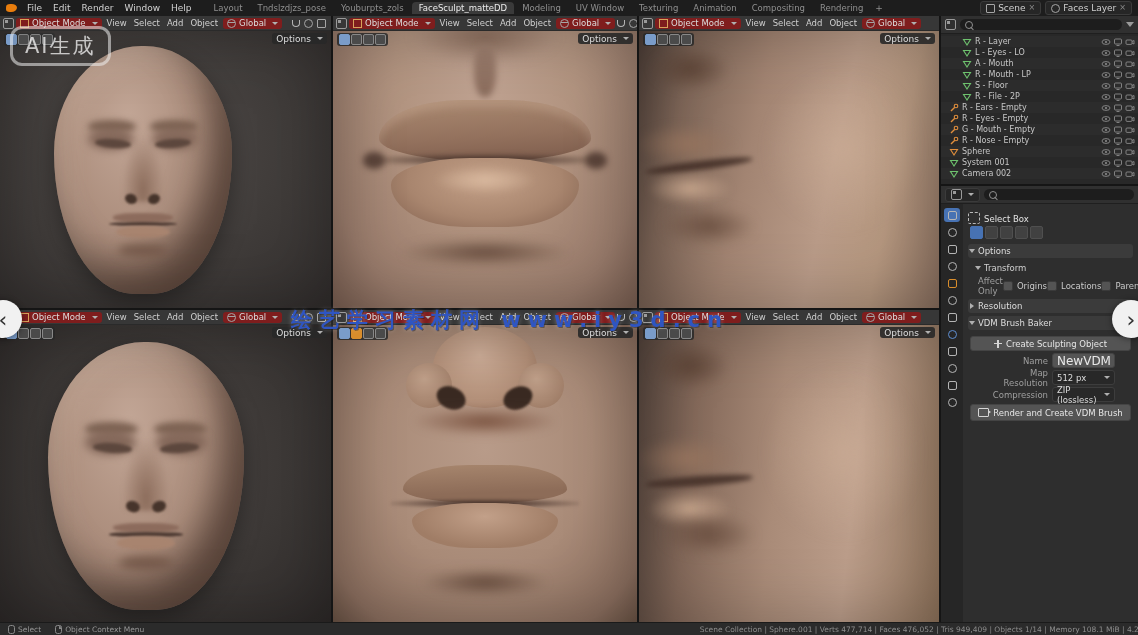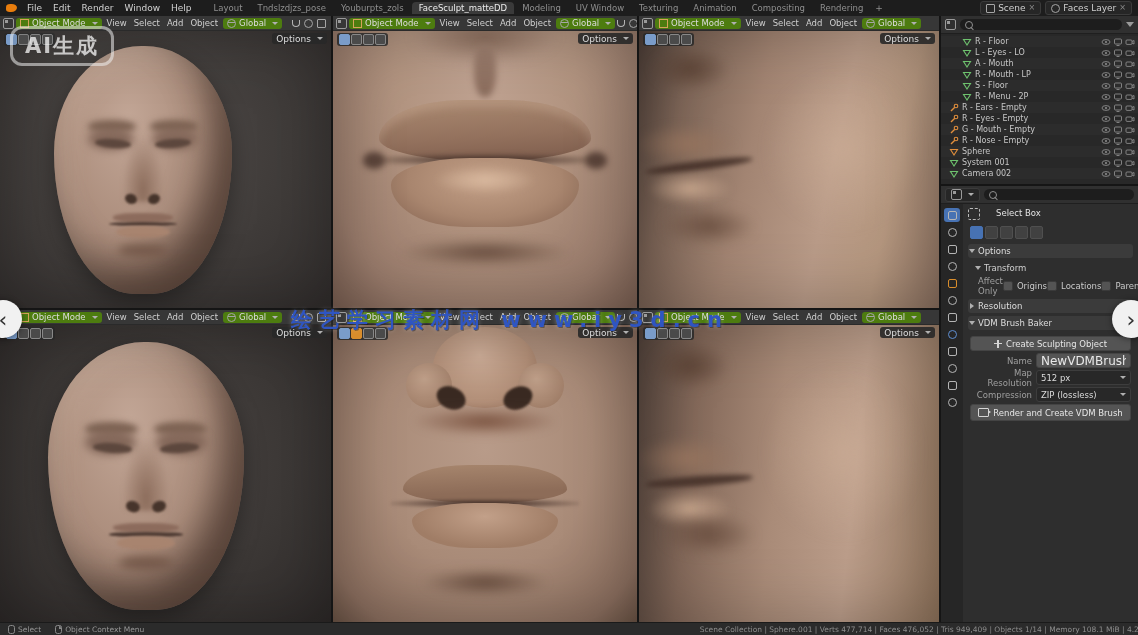--- a/index.html
+++ b/index.html
@@ -38,21 +38,21 @@
 
   
   .main{position:absolute;top:16px;left:0;width:1138px;height:607px;display:flex;gap:2px}
   .vp-area{width:939px;display:flex;flex-direction:column;gap:2px}
   .vp-row-top{height:292px;display:flex;gap:2px}
   .vp-row-bot{height:313px;display:flex;gap:2px}
   .viewport{position:relative;background:#3a3a3a;overflow:hidden}
   .vp1,.vp4{width:331px}.vp2,.vp5{width:304px}.vp3,.vp6{width:300px}
 
   .vp-header{position:relative;z-index:4;height:14px;background:#373737;display:flex;align-items:center;gap:2px;padding:0 3px;font-size:8.5px;white-space:nowrap;overflow:hidden;border-bottom:1px solid #2a2a2a}
-  .pill{display:inline-flex;align-items:center;gap:3px;background:#4d7c0f;border-radius:3px;padding:0 4px;height:11px;color:#dcdcdc;flex:none}
+  .pill{display:inline-flex;align-items:center;gap:3px;background:#7f1d1d;border-radius:3px;padding:0 4px;height:11px;color:#dcdcdc;flex:none}
   .vp-menus{display:inline-flex;gap:1px}
   .vp-menu{padding:0 3px;color:#cfcfcf}
   .hicons{margin-left:auto;display:inline-flex;gap:4px;align-items:center;padding-right:2px}
   .vp-row2{position:absolute;z-index:4;top:17px;left:4px;right:4px;display:flex;justify-content:space-between;align-items:flex-start;pointer-events:none}
   .vp-row2 .pill,.vp-row2 .strip{pointer-events:auto}
   .strip{display:inline-flex;gap:1px;background:rgba(40,40,40,.85);border-radius:3px;padding:1px 2px}
   .si{width:9px;height:9px;border:1px solid #888;border-radius:2px;display:inline-block;background:#4a4a4a}
   .si.s1{background:#7a9cc9;border-color:#7a9cc9}
   .vp5 .si:nth-child(2){background:#d98d2b;border-color:#d98d2b}
   .options-dd{background:rgba(40,40,40,.9)}
@@ -145,53 +145,53 @@
   .pr-search{flex:1;display:flex;align-items:center;gap:3px;background:#1d1d1d;border-radius:8px;height:11px;padding:0 5px}
   .pr-body{flex:1;display:flex;min-height:0}
   .pr-tabs{width:22px;background:#262626;display:flex;flex-direction:column;align-items:center;gap:3px;padding-top:4px}
   .ptab{width:16px;height:14px;border-radius:3px;display:flex;align-items:center;justify-content:center}
   .ptab.active{background:#4772b3}
   .pt-glyph{width:7px;height:7px;border:1px solid #b5b5b5;border-radius:2px}
   .ptab:nth-child(even) .pt-glyph{border-radius:50%}
   .ptab:nth-child(8) .pt-glyph{border-color:#5f8fd2}
   .ptab:nth-child(5) .pt-glyph{border-color:#d98d2b}
   .pr-content{flex:1;padding:4px 5px;font-size:8.5px;overflow:hidden}
-  .tool-head{display:flex;align-items:flex-start;gap:16px;height:16px}
+  .tool-head{display:flex;align-items:flex-end;gap:4px;height:16px}
   .tool-ic{width:10px;height:10px;border:1px dashed #b9b9b9;border-radius:2px;flex:none}
   .tool-name{color:#e3e3e3}
   .tool-icons{display:flex;gap:2px;margin:2px 0 5px 2px}
   .ti{width:11px;height:11px;background:#414141;border:1px solid #4f4f4f;border-radius:2px}
   .ti:first-child{background:#4772b3;border-color:#4772b3}
   .sec{display:flex;align-items:center;height:14px;background:#3b3b3b;border-radius:3px;margin:3px 0;color:#dedede}
   .subsec{display:flex;align-items:center;height:13px;color:#cfcfcf;margin-left:6px}
   .affect-grid{display:flex;margin:1px 0 3px 10px}
   .affect-grid .lbl{width:62px;color:#9f9f9f;padding-top:1px}
   .cbcol{display:flex;flex-direction:row;gap:0}
   .cbrow{display:flex;align-items:center;gap:4px}
   .cb{width:8px;height:8px;background:#545454;border:1px solid #3a3a3a;border-radius:2px;flex:none}
   .cbl{color:#c9c9c9}
   .vdm-body{padding:1px 2px}
   .btn{display:flex;align-items:center;justify-content:center;gap:4px;width:100%;height:15px;background:#545454;border:1px solid #444;border-radius:3px;color:#e6e6e6;font-size:8.5px;font-family:"DejaVu Sans",sans-serif;margin:2px 0}
   .btn.render{height:17px}
   .cam-ic{width:9px;height:7px;border:1px solid #d5d5d5;border-radius:1px;position:relative;flex:none}
   .cam-ic::after{content:"";position:absolute;right:-3px;top:1px;width:0;height:0;border-top:2px solid transparent;border-bottom:2px solid transparent;border-left:3px solid #d5d5d5}
-  .fieldrow{display:flex;align-items:center;height:15px;gap:4px;margin:2px 0}
+  .fieldrow{display:flex;align-items:center;height:15px;gap:4px;margin:2px 16px}
   .flabel{width:62px;text-align:right;color:#9f9f9f;flex:none}
   .finput{flex:1;background:#545454;border:1px solid #444;border-radius:3px;height:13px;color:#e8e8e8;font-size:12px;padding:0 4px;font-family:"DejaVu Sans",sans-serif;min-width:0}
   .fselect{flex:1;display:flex;align-items:center;justify-content:space-between;background:#282828;border:1px solid #3d3d3d;border-radius:3px;height:13px;padding:0 4px;color:#dcdcdc}
 
   
   .statusbar{position:absolute;left:0;bottom:0;width:1138px;height:12px;background:#2b2b2b;border-top:1px solid #1a1a1a;display:flex;align-items:center;gap:14px;padding:0 8px;font-size:7.5px;color:#969696;white-space:nowrap}
   .sb-item{display:flex;align-items:center;gap:3px}
   .mouse-ic{width:5px;height:7px;border:1px solid #8a8a8a;border-radius:2.5px;display:inline-block;position:relative}
   .mouse-ic.r::after{content:"";position:absolute;right:0;top:0;width:2px;height:3px;background:#8a8a8a;border-radius:0 2px 0 0}
   .sb-right{margin-left:auto;color:#8d8d8d;overflow:hidden}
 
   
-  .ai-badge{position:absolute;left:10px;top:26px;z-index:20;border:3px solid rgba(255,255,255,.5);border-radius:12px;color:rgba(255,255,255,.72);font-size:21px;font-weight:bold;padding:3px 12px;background:rgba(80,80,80,.12);letter-spacing:2px}
+  .ai-badge{position:absolute;left:10px;top:26px;z-index:20;border:3px solid rgba(255,255,255,.5);border-radius:12px;color:rgba(255,255,255,.72);font-size:21px;font-weight:normal;padding:3px 12px;background:rgba(80,80,80,.12);letter-spacing:2px}
   .center-mark{position:absolute;left:120px;top:306px;width:780px;z-index:20;text-align:center;font-size:21px;font-weight:bold;color:#2f55c2;letter-spacing:7px;text-shadow:0 0 5px rgba(255,255,255,.35),1px 1px 0 rgba(0,0,0,.4);white-space:nowrap;pointer-events:none}
   .nav-arrow{position:absolute;z-index:22;width:38px;height:38px;border-radius:50%;background:#f1f1f1;color:#333;display:flex;align-items:center;justify-content:center;font-size:22px;top:300px;box-shadow:0 1px 6px rgba(0,0,0,.45)}
   .nav-arrow.left{left:-16px}
   .nav-arrow.right{right:-12px}
 </style>
 </head>
 <body>
 
 <div class="app">
 
@@ -547,21 +547,21 @@
           <span class="funnel"></span>
         </div>
         <div class="ol-list">
             <div class="ol-row t-mesh" style="--c: #6ec26e; --ind: 1;">
             <span class="olicon mesh-ic">
                 <svg viewBox="0 0 10 10">
                   <path d="M1.5 2.5 H8.5 L5 8 Z" fill="none" stroke="currentColor" stroke-width="1.1"></path>
                 </svg>
               </span>
 
-            <span class="ol-label">R - Floor</span>
+            <span class="ol-label">R - Layer</span>
             <span class="ol-icons">
               <span class="olr">
                   <svg viewBox="0 0 10 10">
                     <ellipse cx="5" cy="5" rx="4" ry="2.4" fill="none" stroke="currentColor" stroke-width="0.9"></ellipse>
                     <circle cx="5" cy="5" r="1.1" fill="currentColor"></circle>
                   </svg>
                 </span>
               <span class="olr">
                   <svg viewBox="0 0 10 10">
                     <rect x="1.5" y="2" width="7" height="5" rx="1" fill="none" stroke="currentColor" stroke-width="0.9"></rect>
@@ -692,21 +692,21 @@
                 </span>
             </span>
           </div>
             <div class="ol-row t-mesh" style="--c: #6ec26e; --ind: 1;">
             <span class="olicon mesh-ic">
                 <svg viewBox="0 0 10 10">
                   <path d="M1.5 2.5 H8.5 L5 8 Z" fill="none" stroke="currentColor" stroke-width="1.1"></path>
                 </svg>
               </span>
 
-            <span class="ol-label">R - Menu - 2P</span>
+            <span class="ol-label">R - File - 2P</span>
             <span class="ol-icons">
               <span class="olr">
                   <svg viewBox="0 0 10 10">
                     <ellipse cx="5" cy="5" rx="4" ry="2.4" fill="none" stroke="currentColor" stroke-width="0.9"></ellipse>
                     <circle cx="5" cy="5" r="1.1" fill="currentColor"></circle>
                   </svg>
                 </span>
               <span class="olr">
                   <svg viewBox="0 0 10 10">
                     <rect x="1.5" y="2" width="7" height="5" rx="1" fill="none" stroke="currentColor" stroke-width="0.9"></rect>

